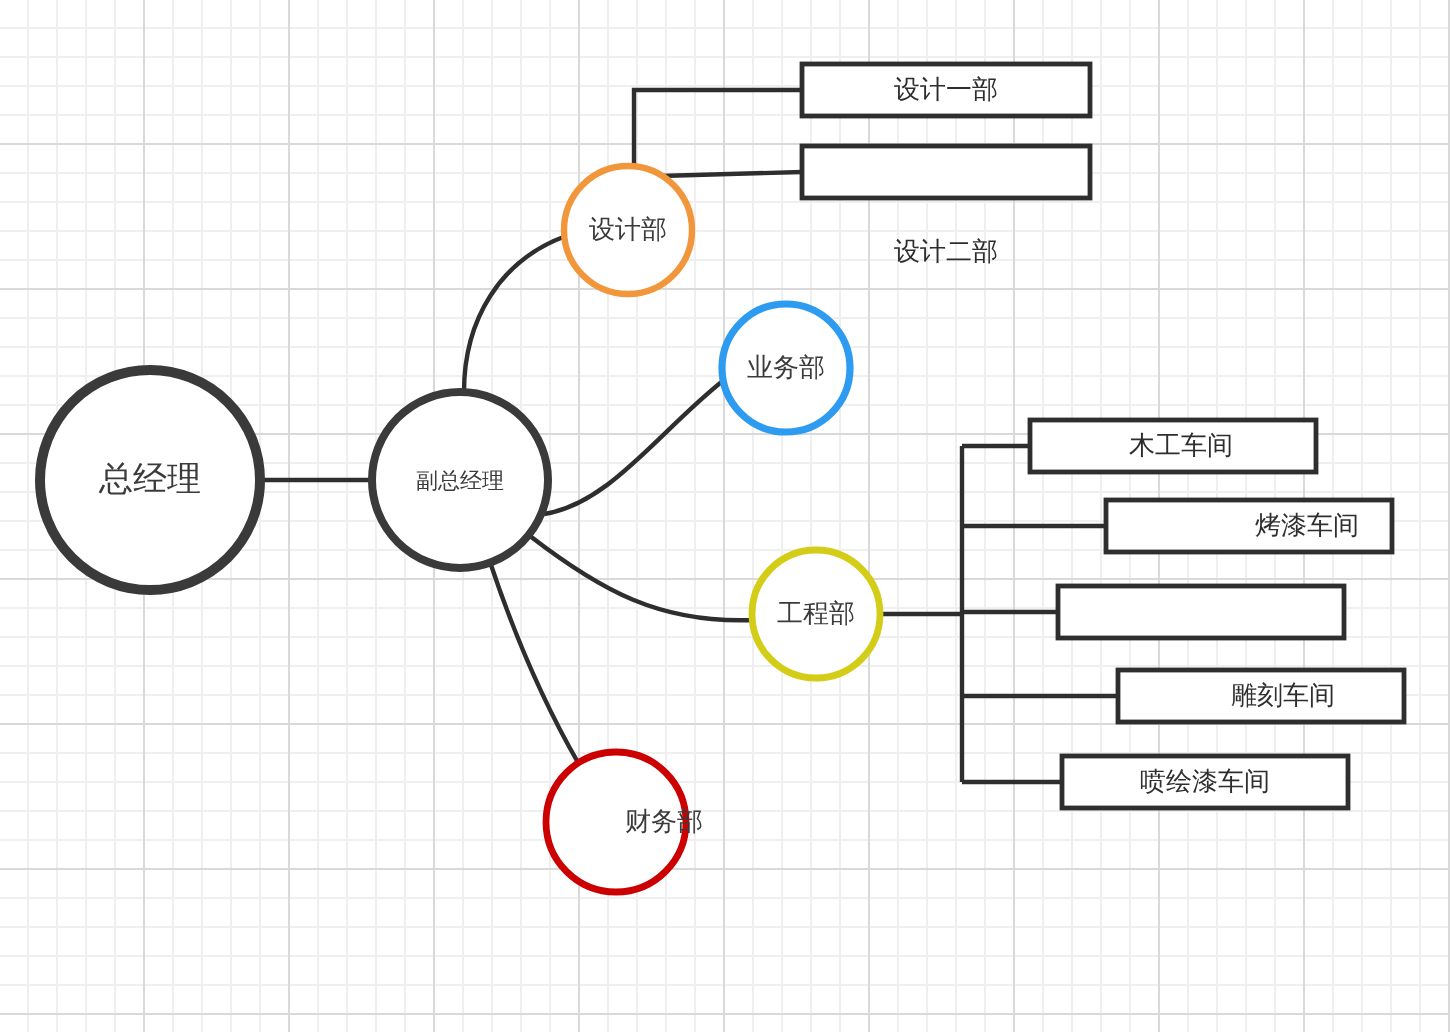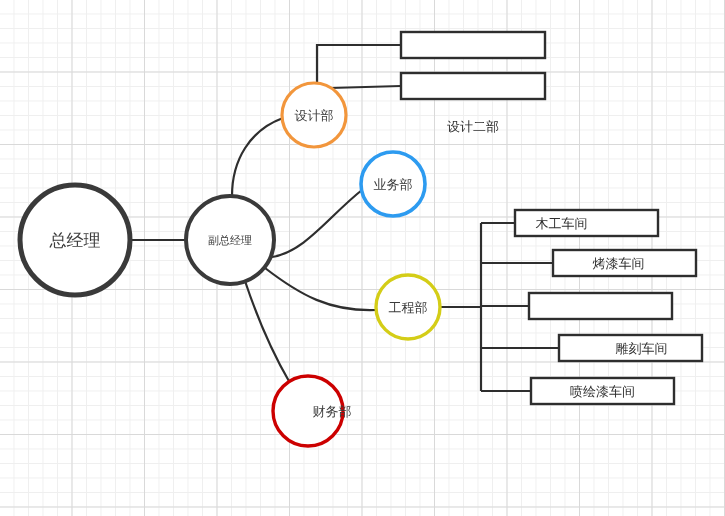--- a/index.html
+++ b/index.html
@@ -115,25 +115,26 @@
   <div class="node-label" style="left:186px; top:227px; width:88px; height:26px; font-size:11px;">副总经理</div>
 
   <div class="node-label" style="left:282px; top:104px; width:64px; height:22px; font-size:13px;">设计部</div>
 
   <div class="node-label" style="left:361px; top:173px; width:64px; height:22px; font-size:13px;">业务部</div>
 
   <div class="node-label" style="left:376px; top:296px; width:64px; height:22px; font-size:13px;">工程部</div>
 
   <div class="node-label" style="left:276px; top:400px; width:64px; height:22px; font-size:13px;padding-left:24px;">财务部</div>
 
+  <div class="box-label" style="left:401px; top:32px; width:144px; height:26px;">设计一部</div>
 
   <div class="box-label" style="left:401px; top:73px; width:144px; height:26px;margin-top:40px;">设计二部</div>
 
-  <div class="box-label" style="left:490px; top:210px; width:143px; height:26px;border-radius:7px;">木工车间</div>
+  <div class="box-label" style="left:519px; top:210px; width:143px; height:26px;border-radius:7px;">木工车间</div>
 
-  <div class="box-label" style="left:547px; top:250px; width:143px; height:26px;">烤漆车间</div>
+  <div class="box-label" style="left:582px; top:250px; width:143px; height:26px;">烤漆车间</div>
 
 
   <div class="box-label" style="left:559px; top:335px; width:143px; height:26px;padding-left:11px;">雕刻车间</div>
 
   <div class="box-label" style="left:531px; top:378px; width:143px; height:26px;">喷绘漆车间</div>
 
 </div>
 
 </body></html>

